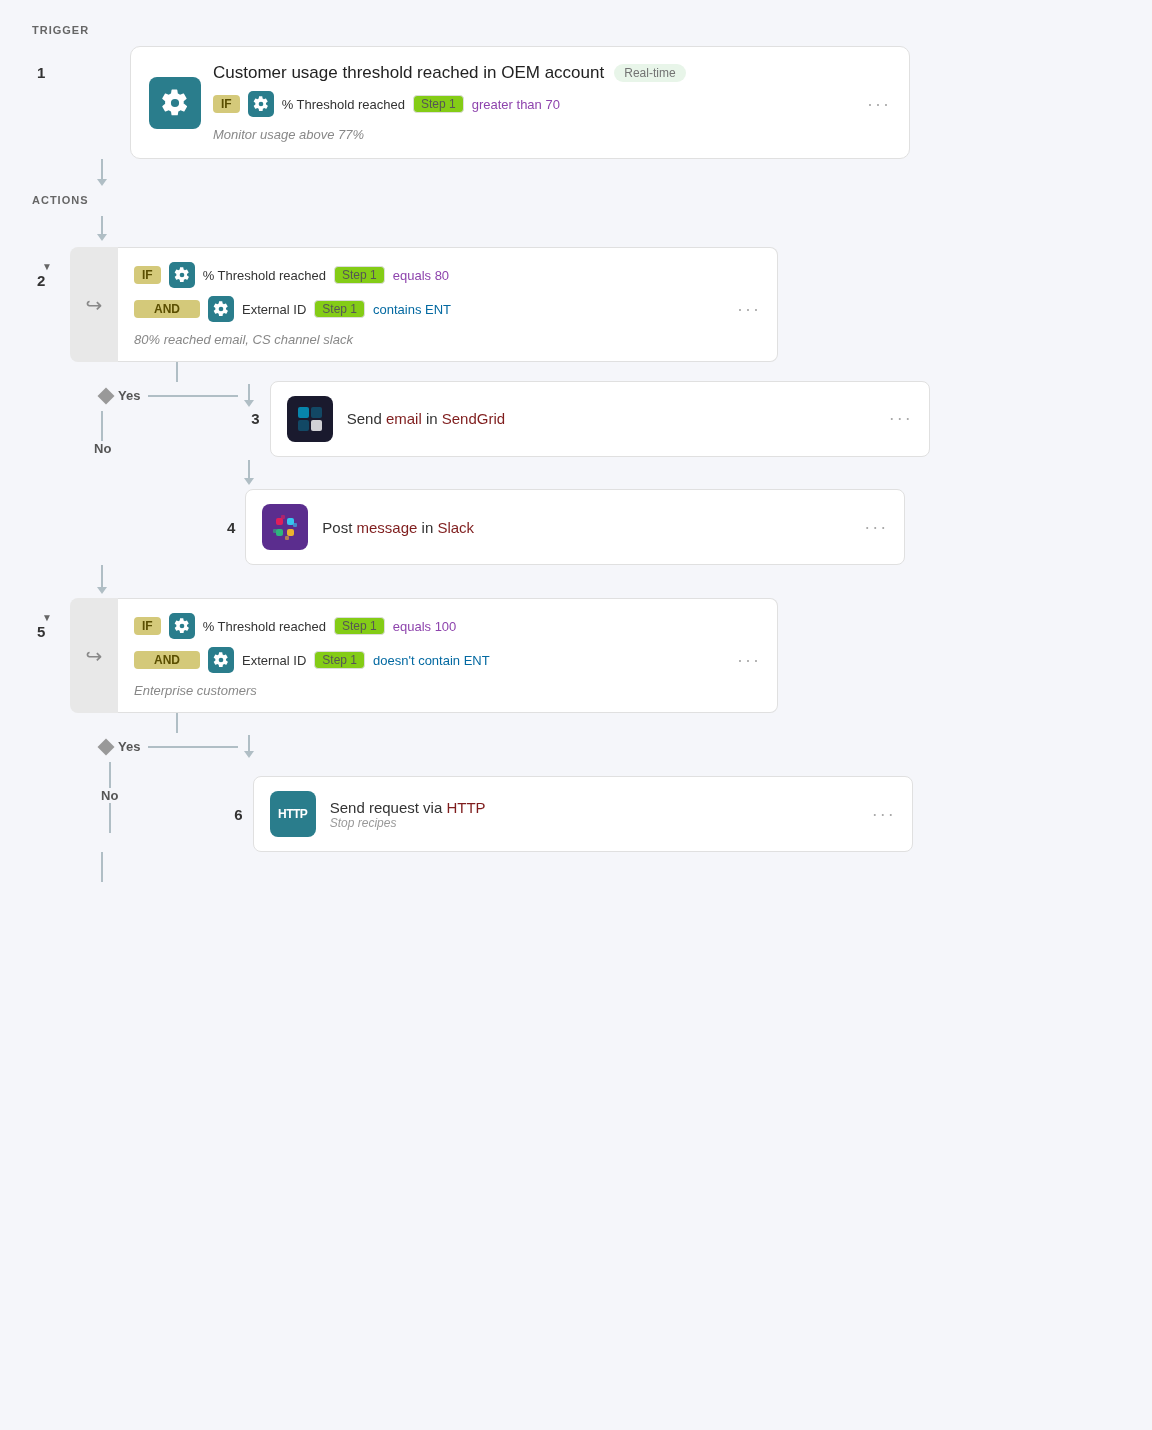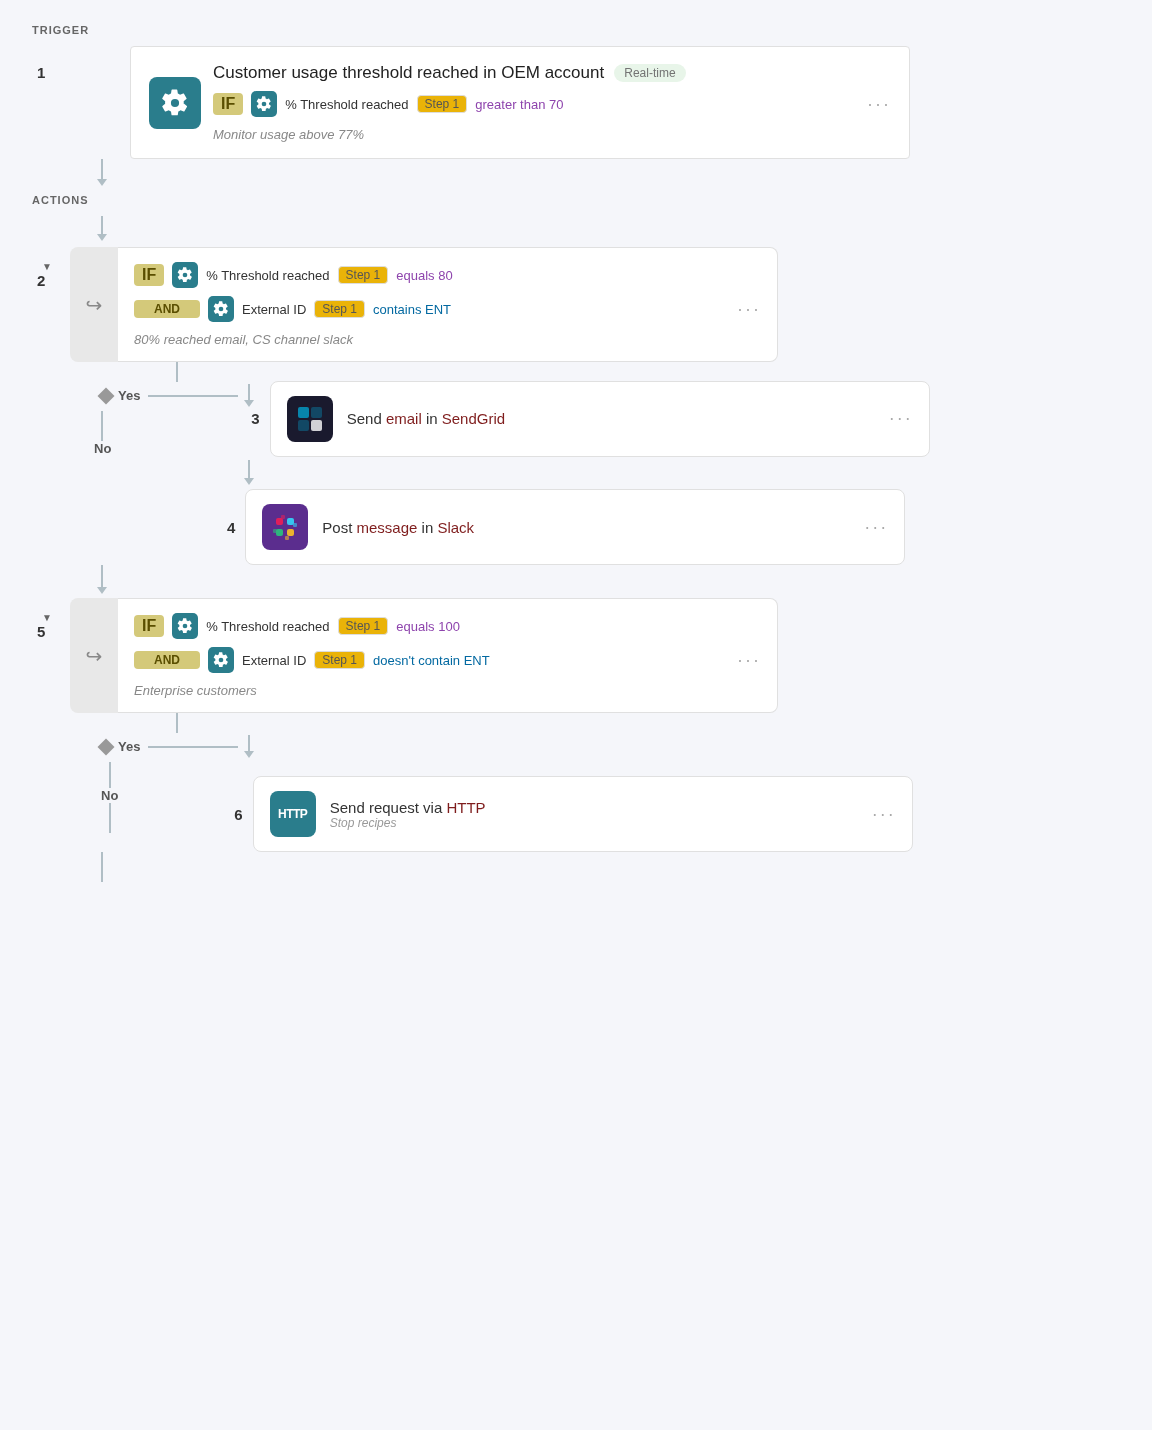--- a/index.html
+++ b/index.html
@@ -17,21 +17,21 @@
       font-weight: 700;
       letter-spacing: 1px;
       color: #666;
       margin-bottom: 10px;
     }
 
     
     .card {
       background: #fff;
       border: 1px solid #e0e0e0;
-      border-radius: 4px;
+      border-radius: 10px;
       padding: 16px 18px;
       position: relative;
     }
 
     .trigger-card {
       width: 780px;
       margin-left: 60px;
     }
 
     
@@ -85,21 +85,21 @@
       align-items: center;
       gap: 8px;
       flex-wrap: wrap;
     }
 
     .if-badge {
       background: #d4c97a;
       color: #5a4e00;
       border-radius: 4px;
       padding: 2px 8px;
-      font-size: 16px;
+      font-size: 12px;
       font-weight: 600;
     }
 
     .and-badge {
       background: #d4c97a;
       color: #5a4e00;
       border-radius: 4px;
       padding: 2px 20px;
       font-size: 12px;
       font-weight: 600;
@@ -122,21 +122,21 @@
       fill: white;
     }
 
     .step-label {
       font-size: 13px;
       font-weight: 500;
       color: #333;
     }
 
     .step-badge {
-      background: #eab308;
+      background: #84cc16;
       border: 1px solid #ddd;
       border-radius: 4px;
       padding: 1px 7px;
       font-size: 12px;
       color: #555;
     }
 
     .condition-value {
       font-size: 13px;
     }

